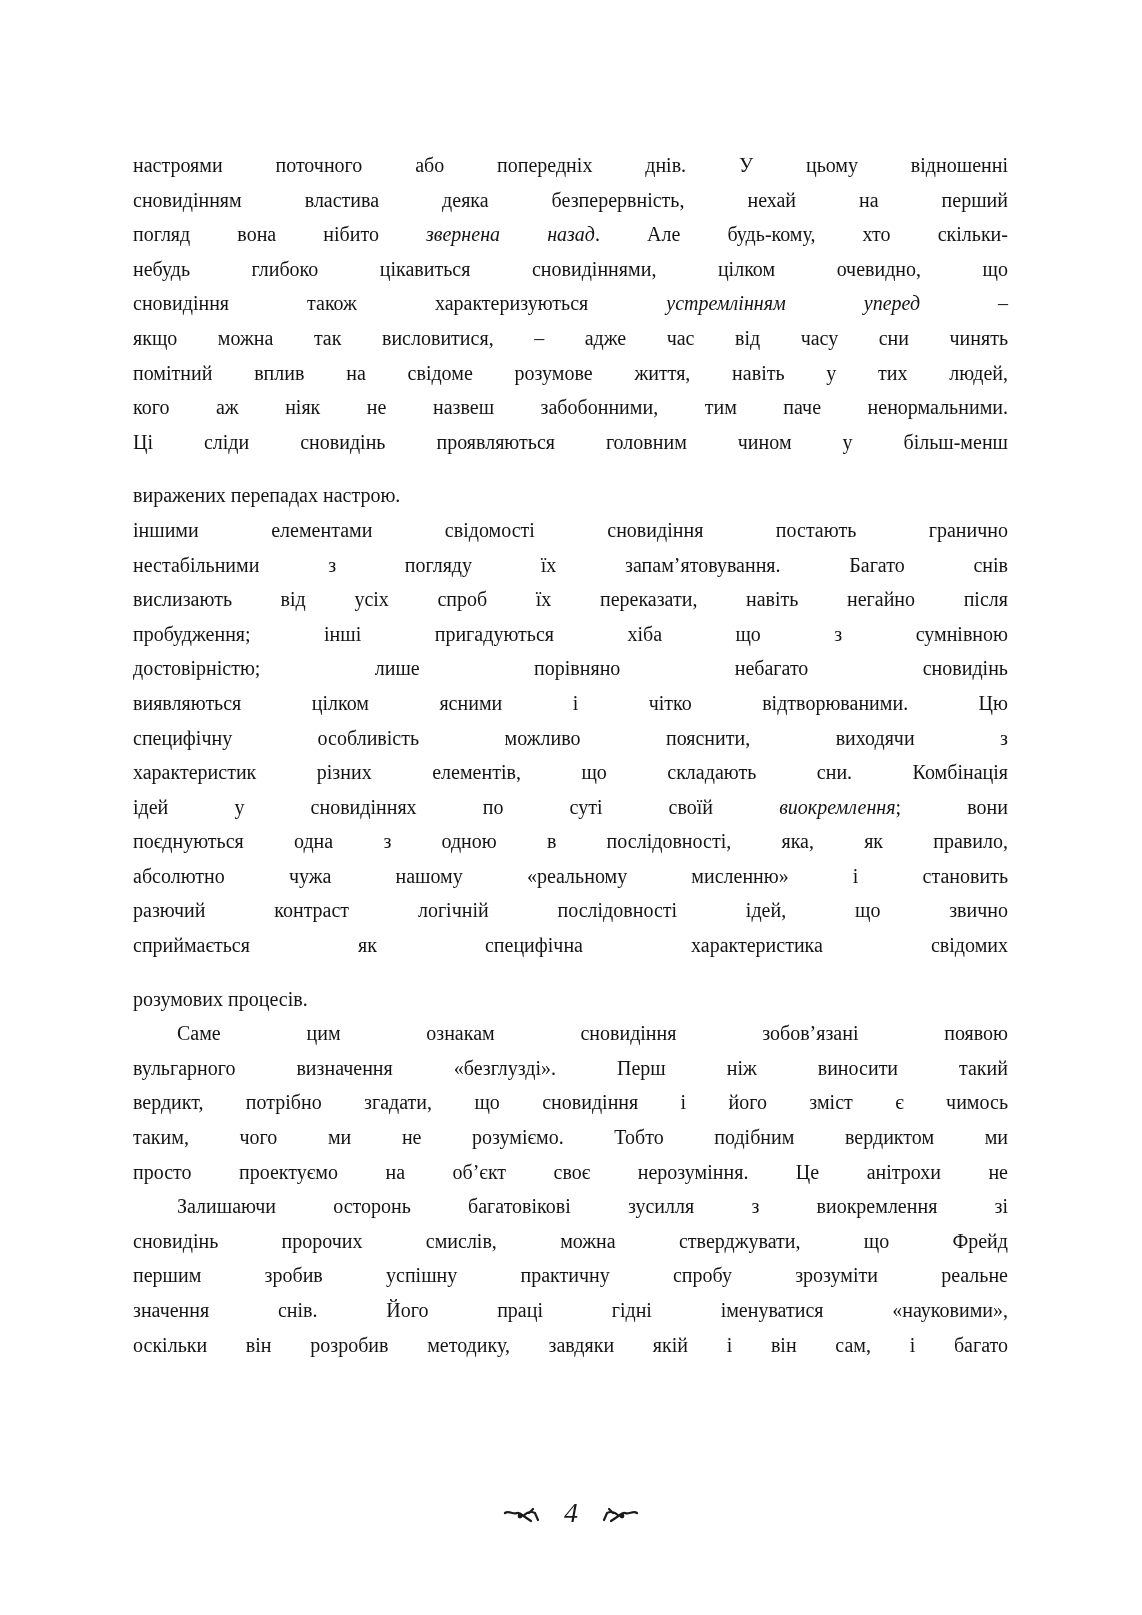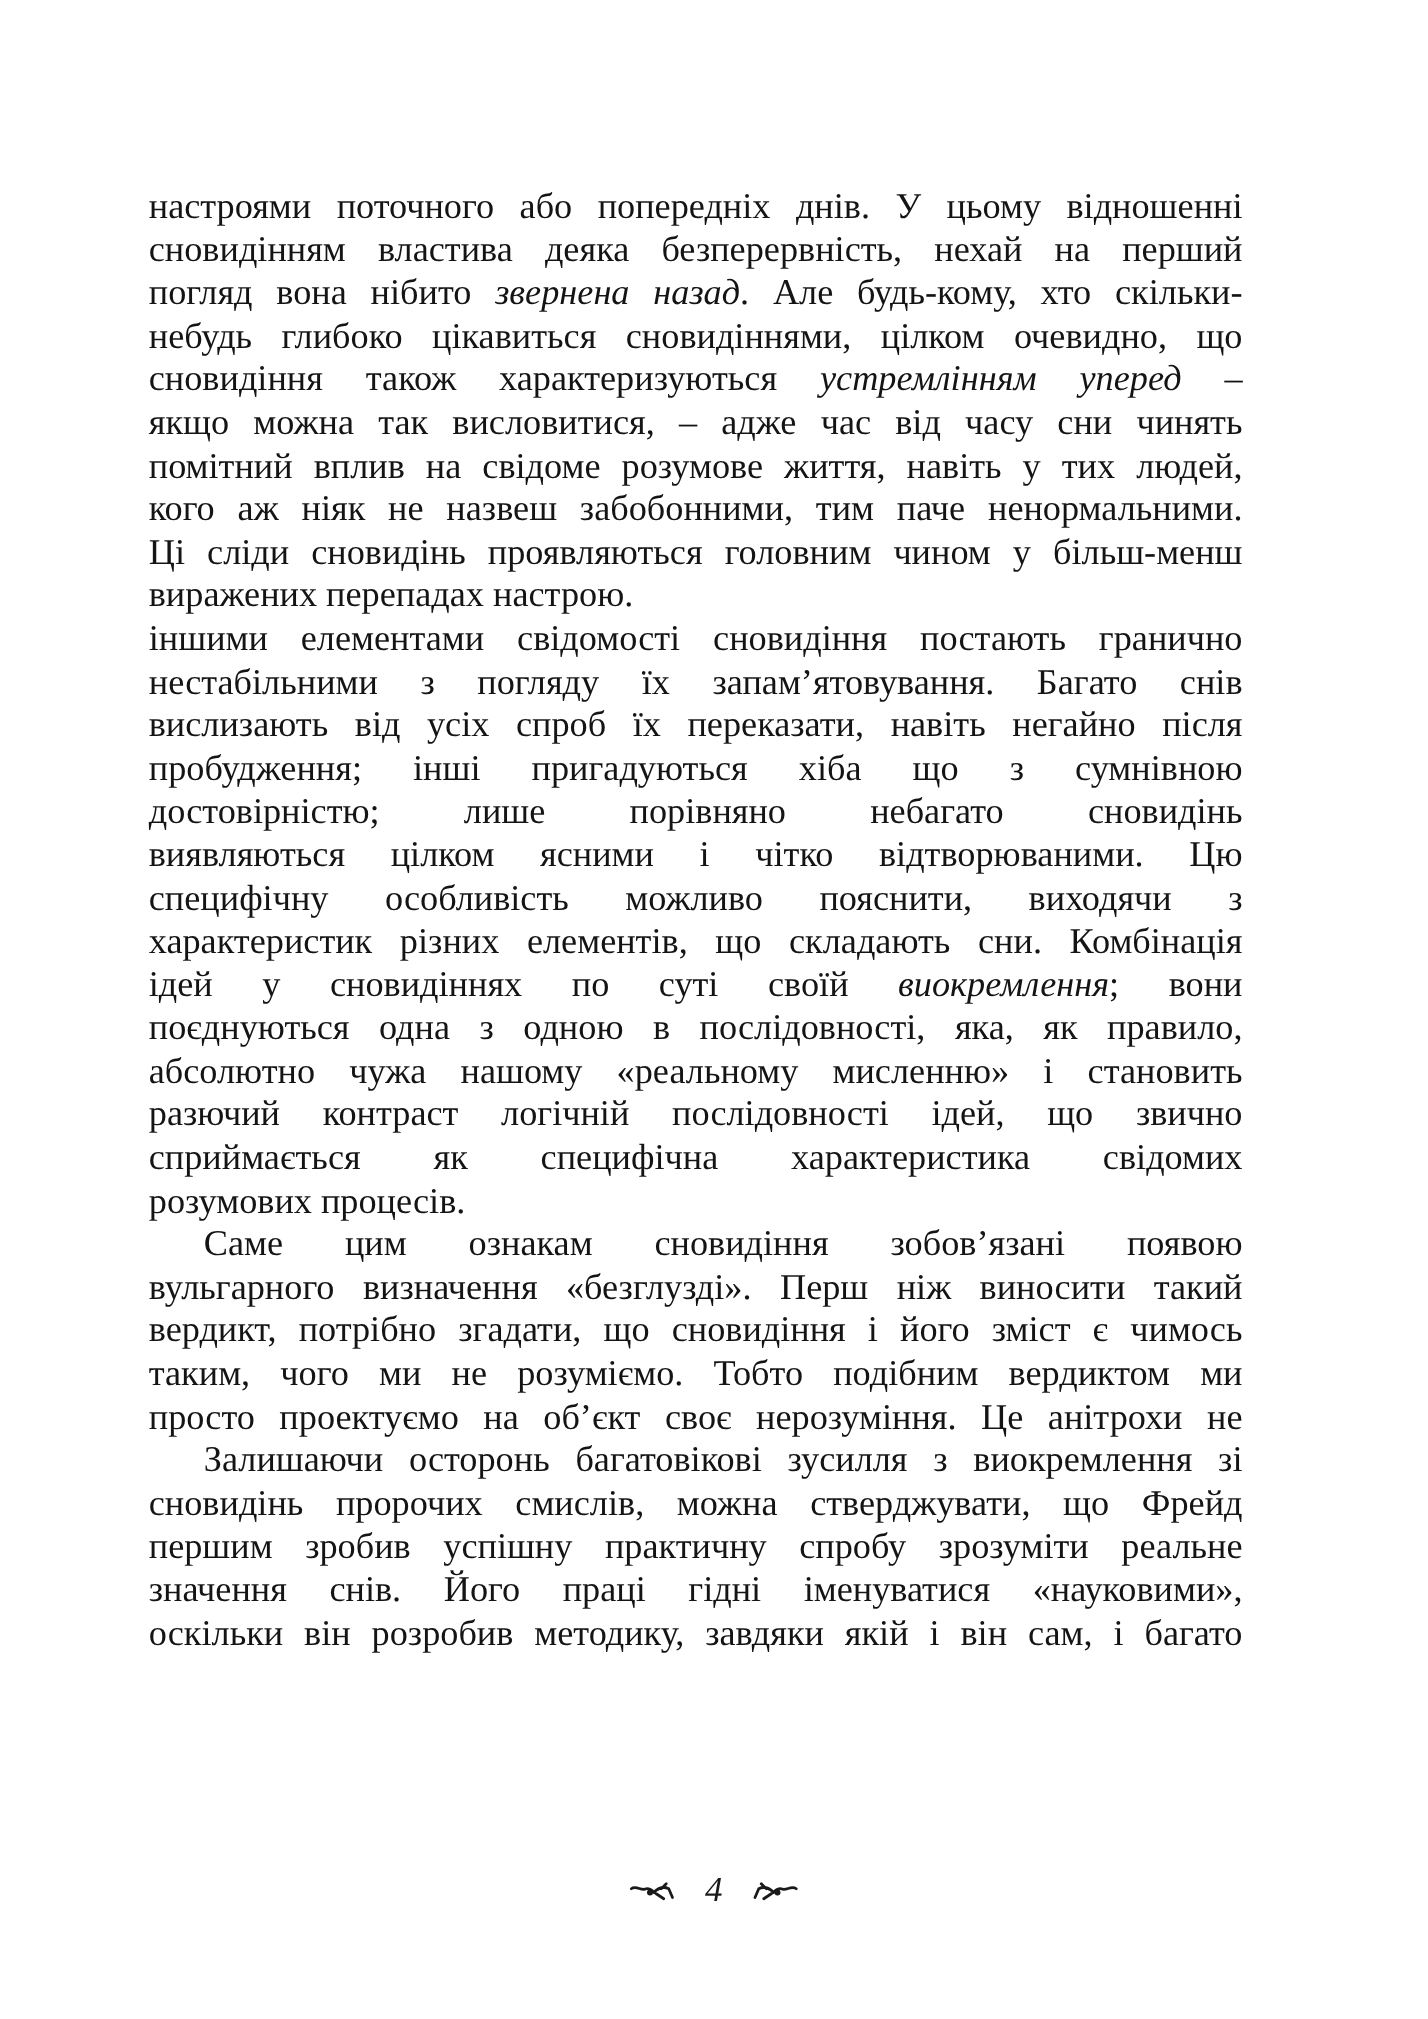--- a/index.html
+++ b/index.html
@@ -1,29 +1,29 @@
 <!DOCTYPE html>
 <html><head>
 <meta charset="utf-8">
 <style>
   html, body { margin: 0; padding: 0; background: #ffffff; }
   body { width: 1142px; height: 1615px; position: relative; overflow: hidden; }
   .page {
     position: absolute; left: 0; top: 0; width: 1142px; height: 1615px; background: #ffffff;
   }
   .text-block {
-    position: absolute; left: 119px; top: 148px; width: 875px;
+    position: absolute; left: 133px; top: 148px; width: 875px;
     font-family: "Liberation Serif", "DejaVu Serif", serif;
-    font-size: 29px; color: #141414;
+    font-size: 20px; color: #141414;
   }
   .line {
     display: block; height: 34.6px; line-height: 34.6px;
     white-space: nowrap; text-align: justify; text-align-last: justify;
   }
-  .line.last { text-align-last: left; }
+  .line.last { text-align-last: left; margin-top: 19px; }
   .line.indent { padding-left: 44px; }
   .line em { font-style: italic; font-family: Liberation Serif, serif; }
   .folio {
     position: absolute; left: 0; width: 1142px; top: 1497px; text-align: center;
     font-family: "Liberation Serif", "DejaVu Serif", serif; font-size: 28px; color: #1a1a1a;
   }
   .folio .num { font-style: italic; margin: 0 14px; }
   .orn { display: inline-block; vertical-align: middle; }
 </style>
 </head>

